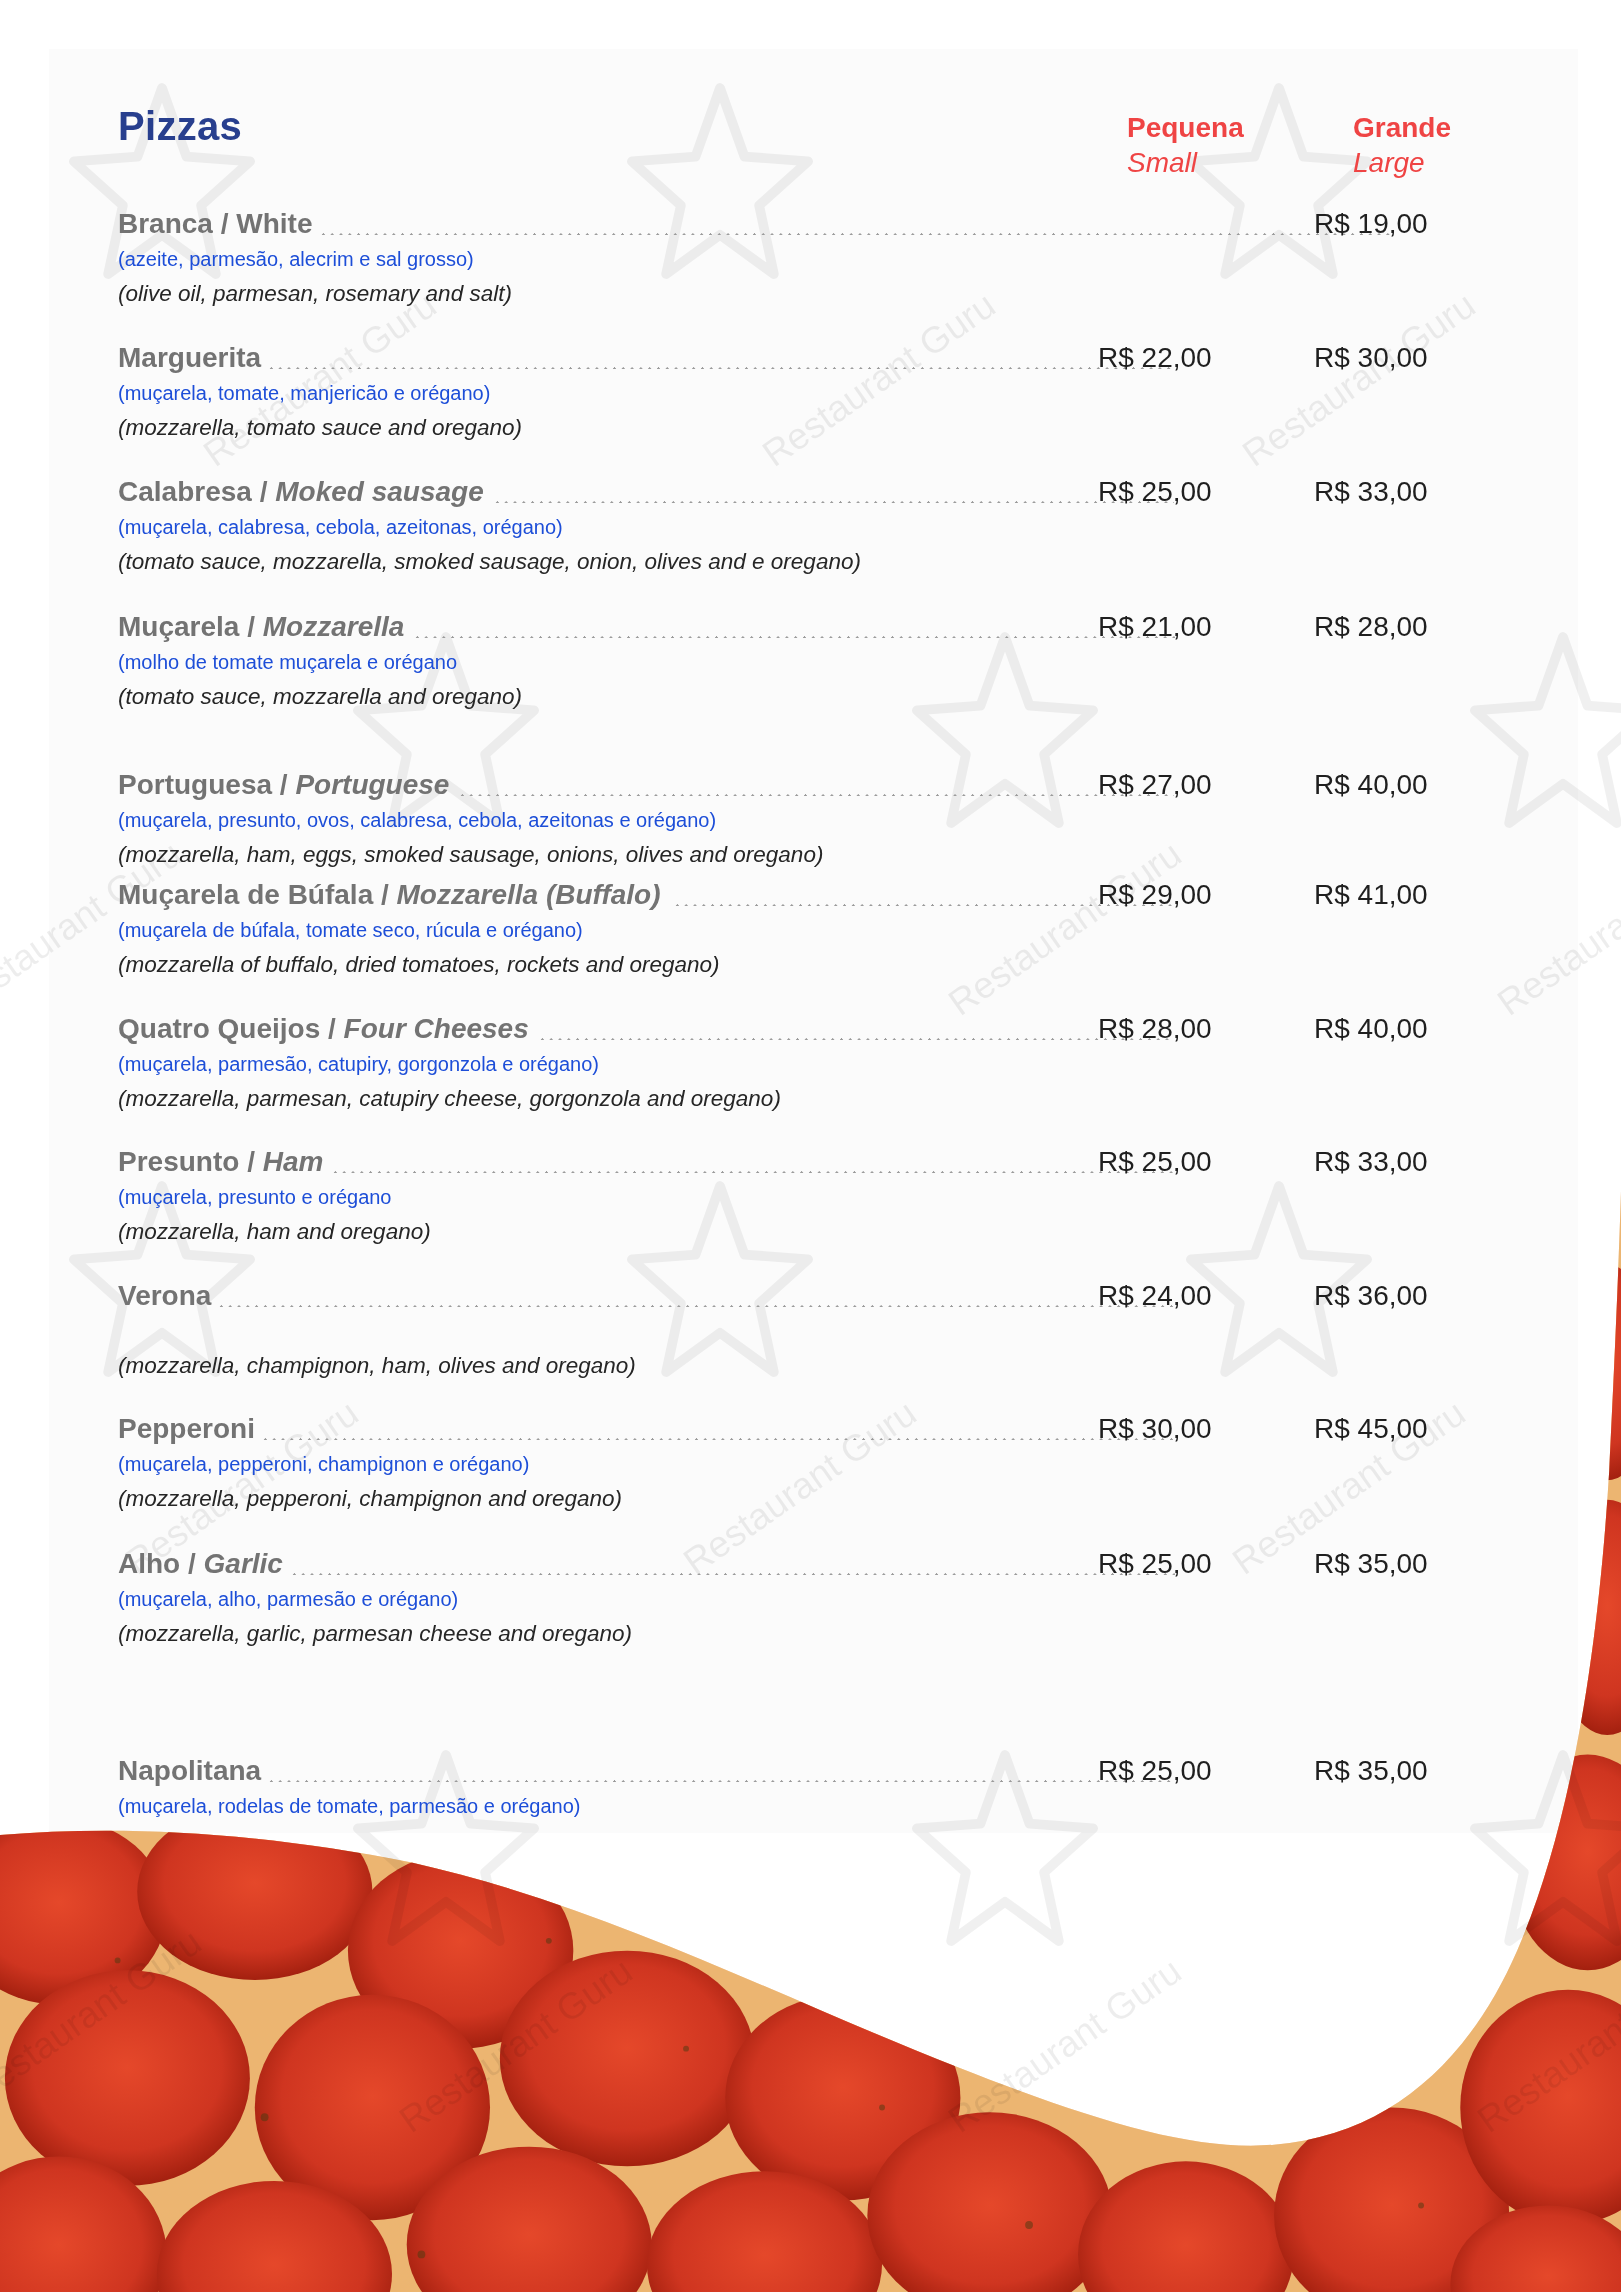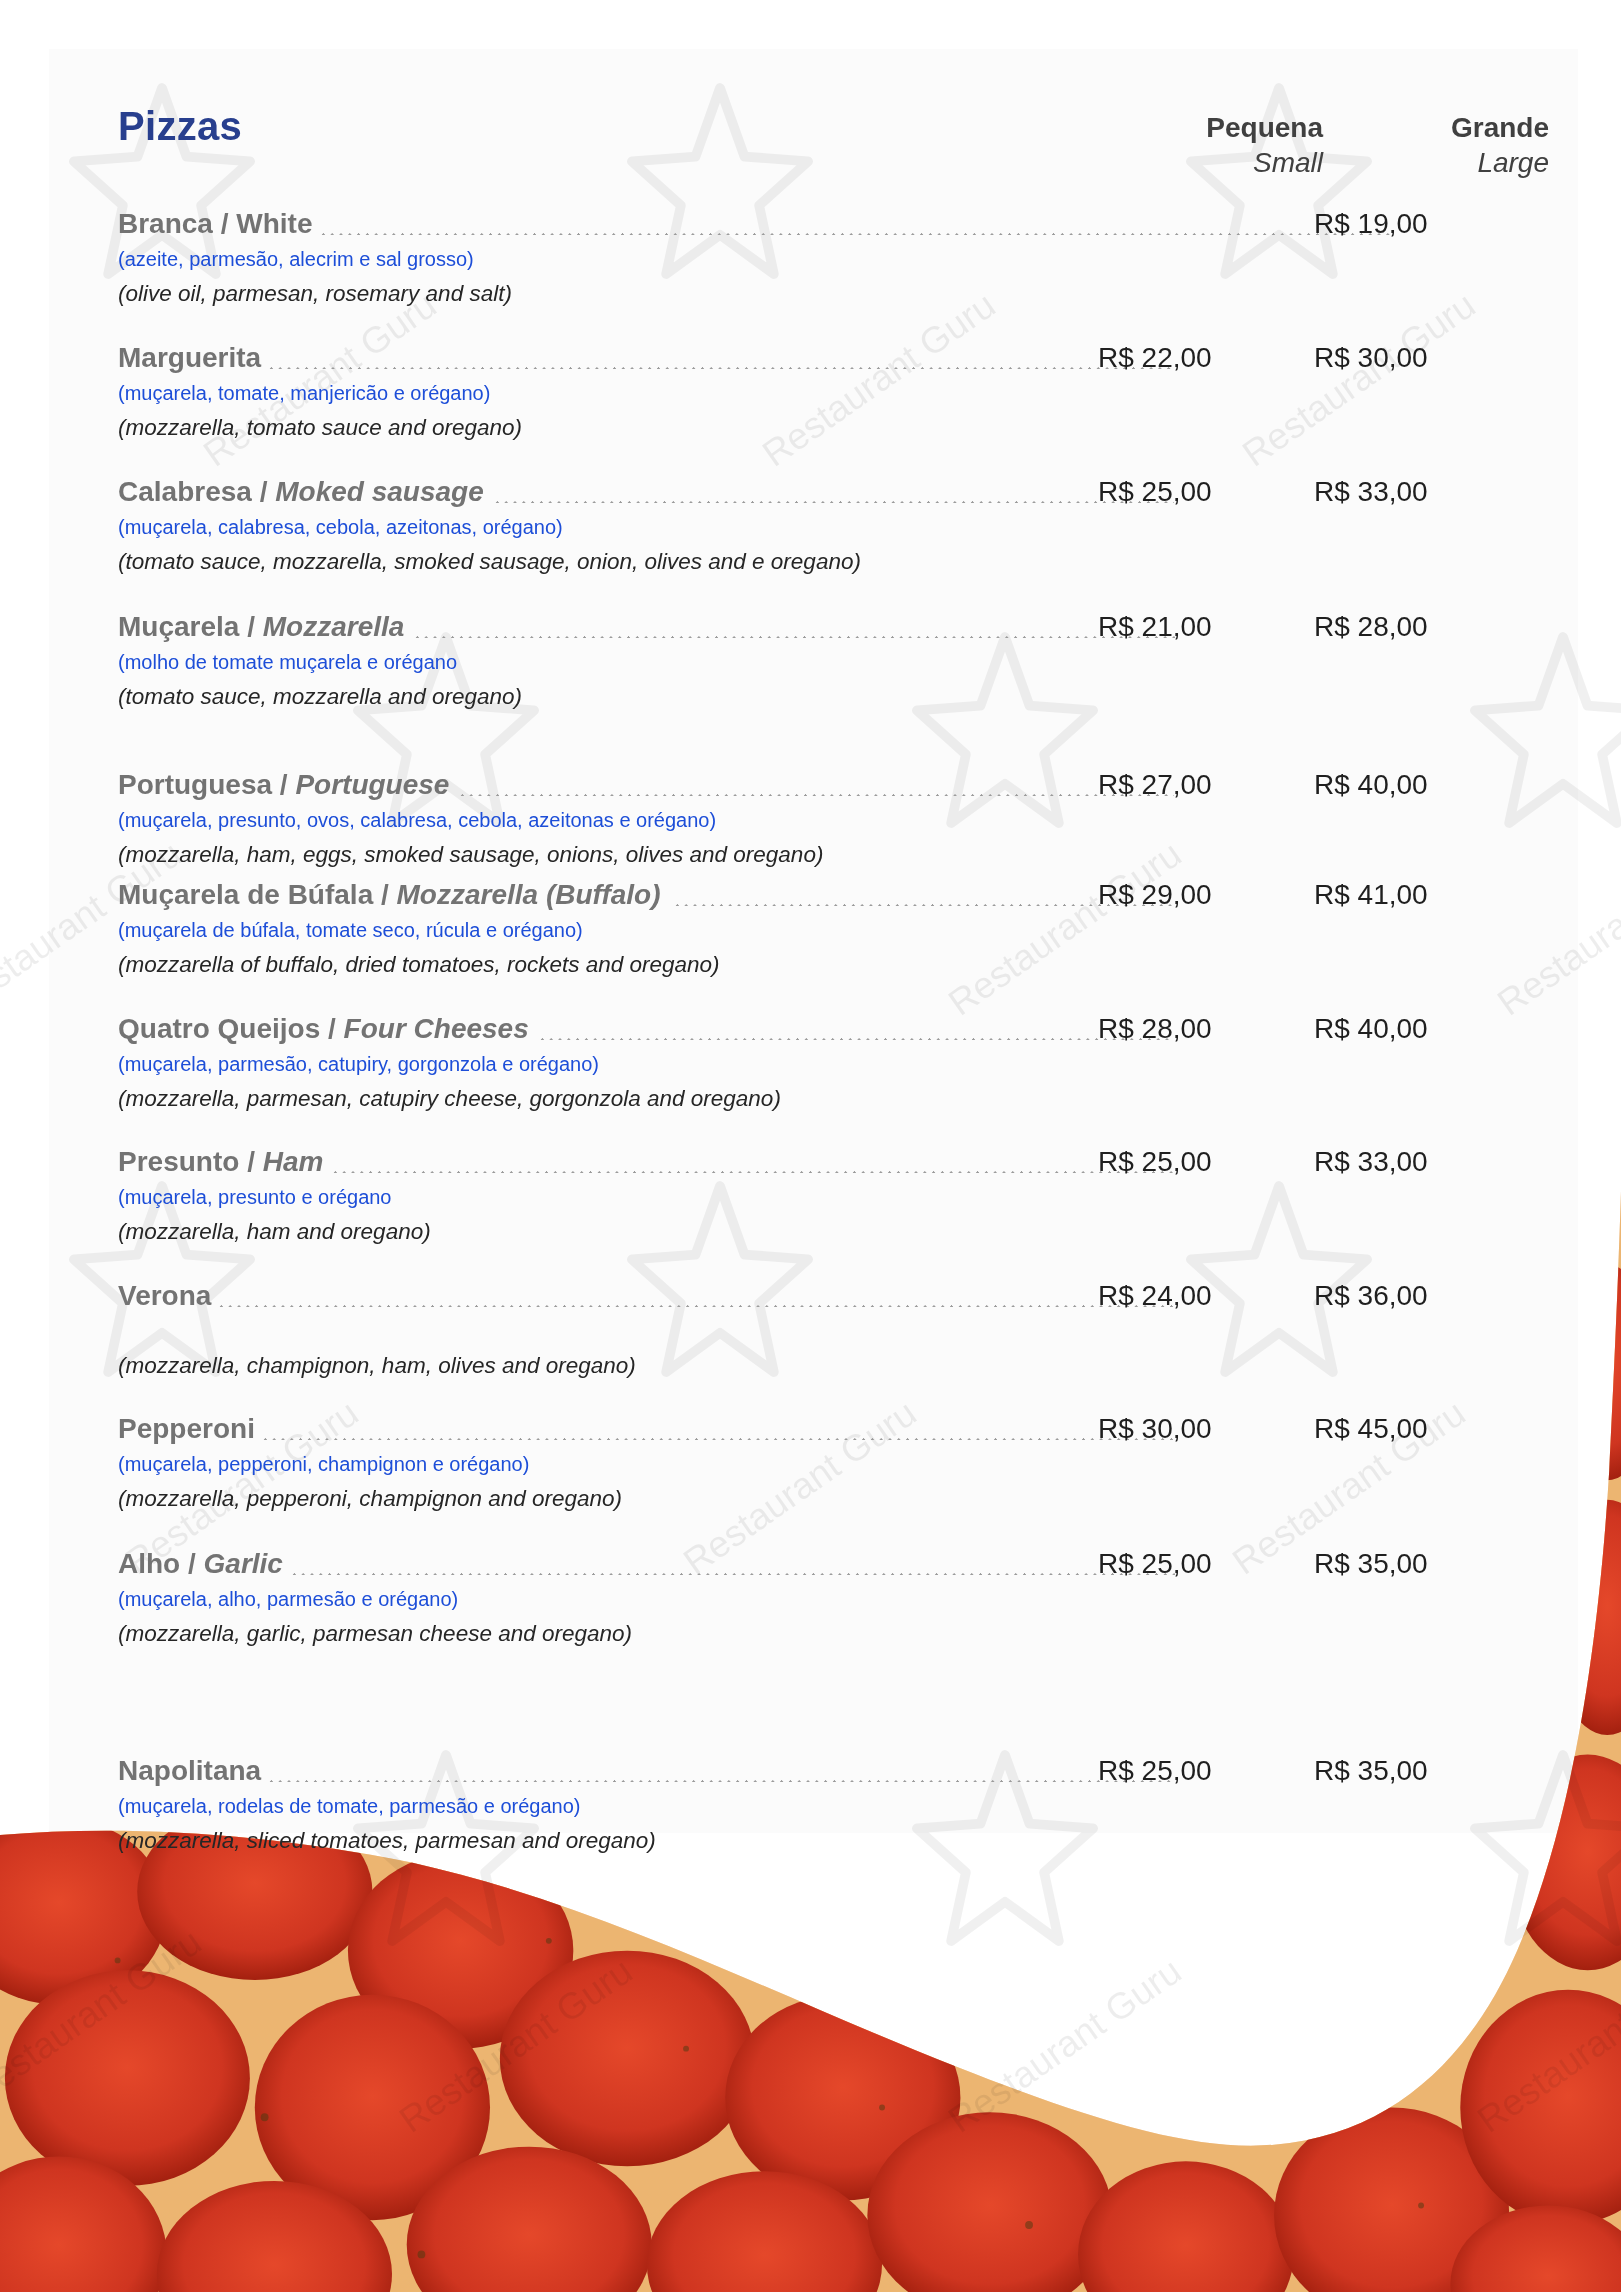--- a/index.html
+++ b/index.html
@@ -4,21 +4,21 @@
 <style>
   html, body { margin:0; padding:0; }
   body { width:1621px; height:2293px; position:relative; overflow:hidden; background:#ffffff; font-family:"Liberation Sans", sans-serif; }
   .page-bg { position:absolute; left:0; top:0; width:1621px; height:2293px; background:#ffffff; }
   .inner-panel { position:absolute; left:49px; top:49px; width:1529px; height:1784px; background:#fbfbfb; }
   .pizza-photo { position:absolute; left:0; top:0; width:1621px; height:2293px; }
   .watermarks { position:absolute; left:0; top:0; width:1621px; height:2293px; pointer-events:none; }
   .wm-text { position:absolute; font-family:"Liberation Sans", sans-serif; font-size:37px; color:rgba(0,0,0,0.07); transform:rotate(-35deg); transform-origin:left top; white-space:nowrap; }
   .wm-logo { position:absolute; width:186px; height:206px; }
   .title { position:absolute; left:118px; top:104px; font-size:40px; font-weight:bold; color:#283f8e; letter-spacing:0.3px; }
-  .col-head { position:absolute; width:196px; text-align:right; color:#404040; }
+  .col-head { position:absolute; width:196px; text-align:left; color:#ef4444; }
   .col-head .pt { font-size:28px; font-weight:bold; display:block; line-height:35px; }
   .col-head .en { font-size:28px; font-style:italic; display:block; line-height:35px; }
   .item { position:absolute; left:118px; width:1392px; height:127px; }
   .name-row { position:absolute; left:0; top:0; height:35px; display:flex; align-items:flex-end; }
   .name { font-size:28px; font-weight:bold; color:#737373; white-space:nowrap; line-height:35px; }
   .name .en-name { font-style:italic; }
   .leader { position:absolute; top:26.5px; height:2.9px; background-image:radial-gradient(circle, #9a9a9a 1px, transparent 1.3px); background-size:8.8px 2.9px; background-repeat:repeat-x; }
   .desc-pt { position:absolute; left:0; top:36px; font-size:20px; color:#1d4ed8; white-space:nowrap; line-height:35px; }
   .desc-en { position:absolute; left:0; top:73px; font-size:22.5px; font-style:italic; color:#262626; white-space:nowrap; line-height:29px; }
   .price { position:absolute; top:0; font-size:28px; color:#1f1f1f; width:196px; line-height:35px; white-space:nowrap; }
@@ -251,18 +251,17 @@
       <div class="desc-en">(mozzarella, garlic, parmesan cheese and oregano)</div>
       <div class="price small">R$ 25,00</div>
       <div class="price large">R$ 35,00</div>
     </div>
     <div class="item" style="top: 1753px;">
       <div class="name-row">
         <span class="name"><span>Napolitana</span><span></span></span>
       </div>
       <div class="leader" style="left: 149px; width: 908px;"></div>
       <div class="desc-pt">(muçarela, rodelas de tomate, parmesão e orégano)</div>
-      <div class="desc-en">(mozzarella, sliced tomatoes, parmesan and oregano)</div>
       <div class="price small">R$ 25,00</div>
       <div class="price large">R$ 35,00</div>
     </div>
   </div>
 
 
 </body></html>

